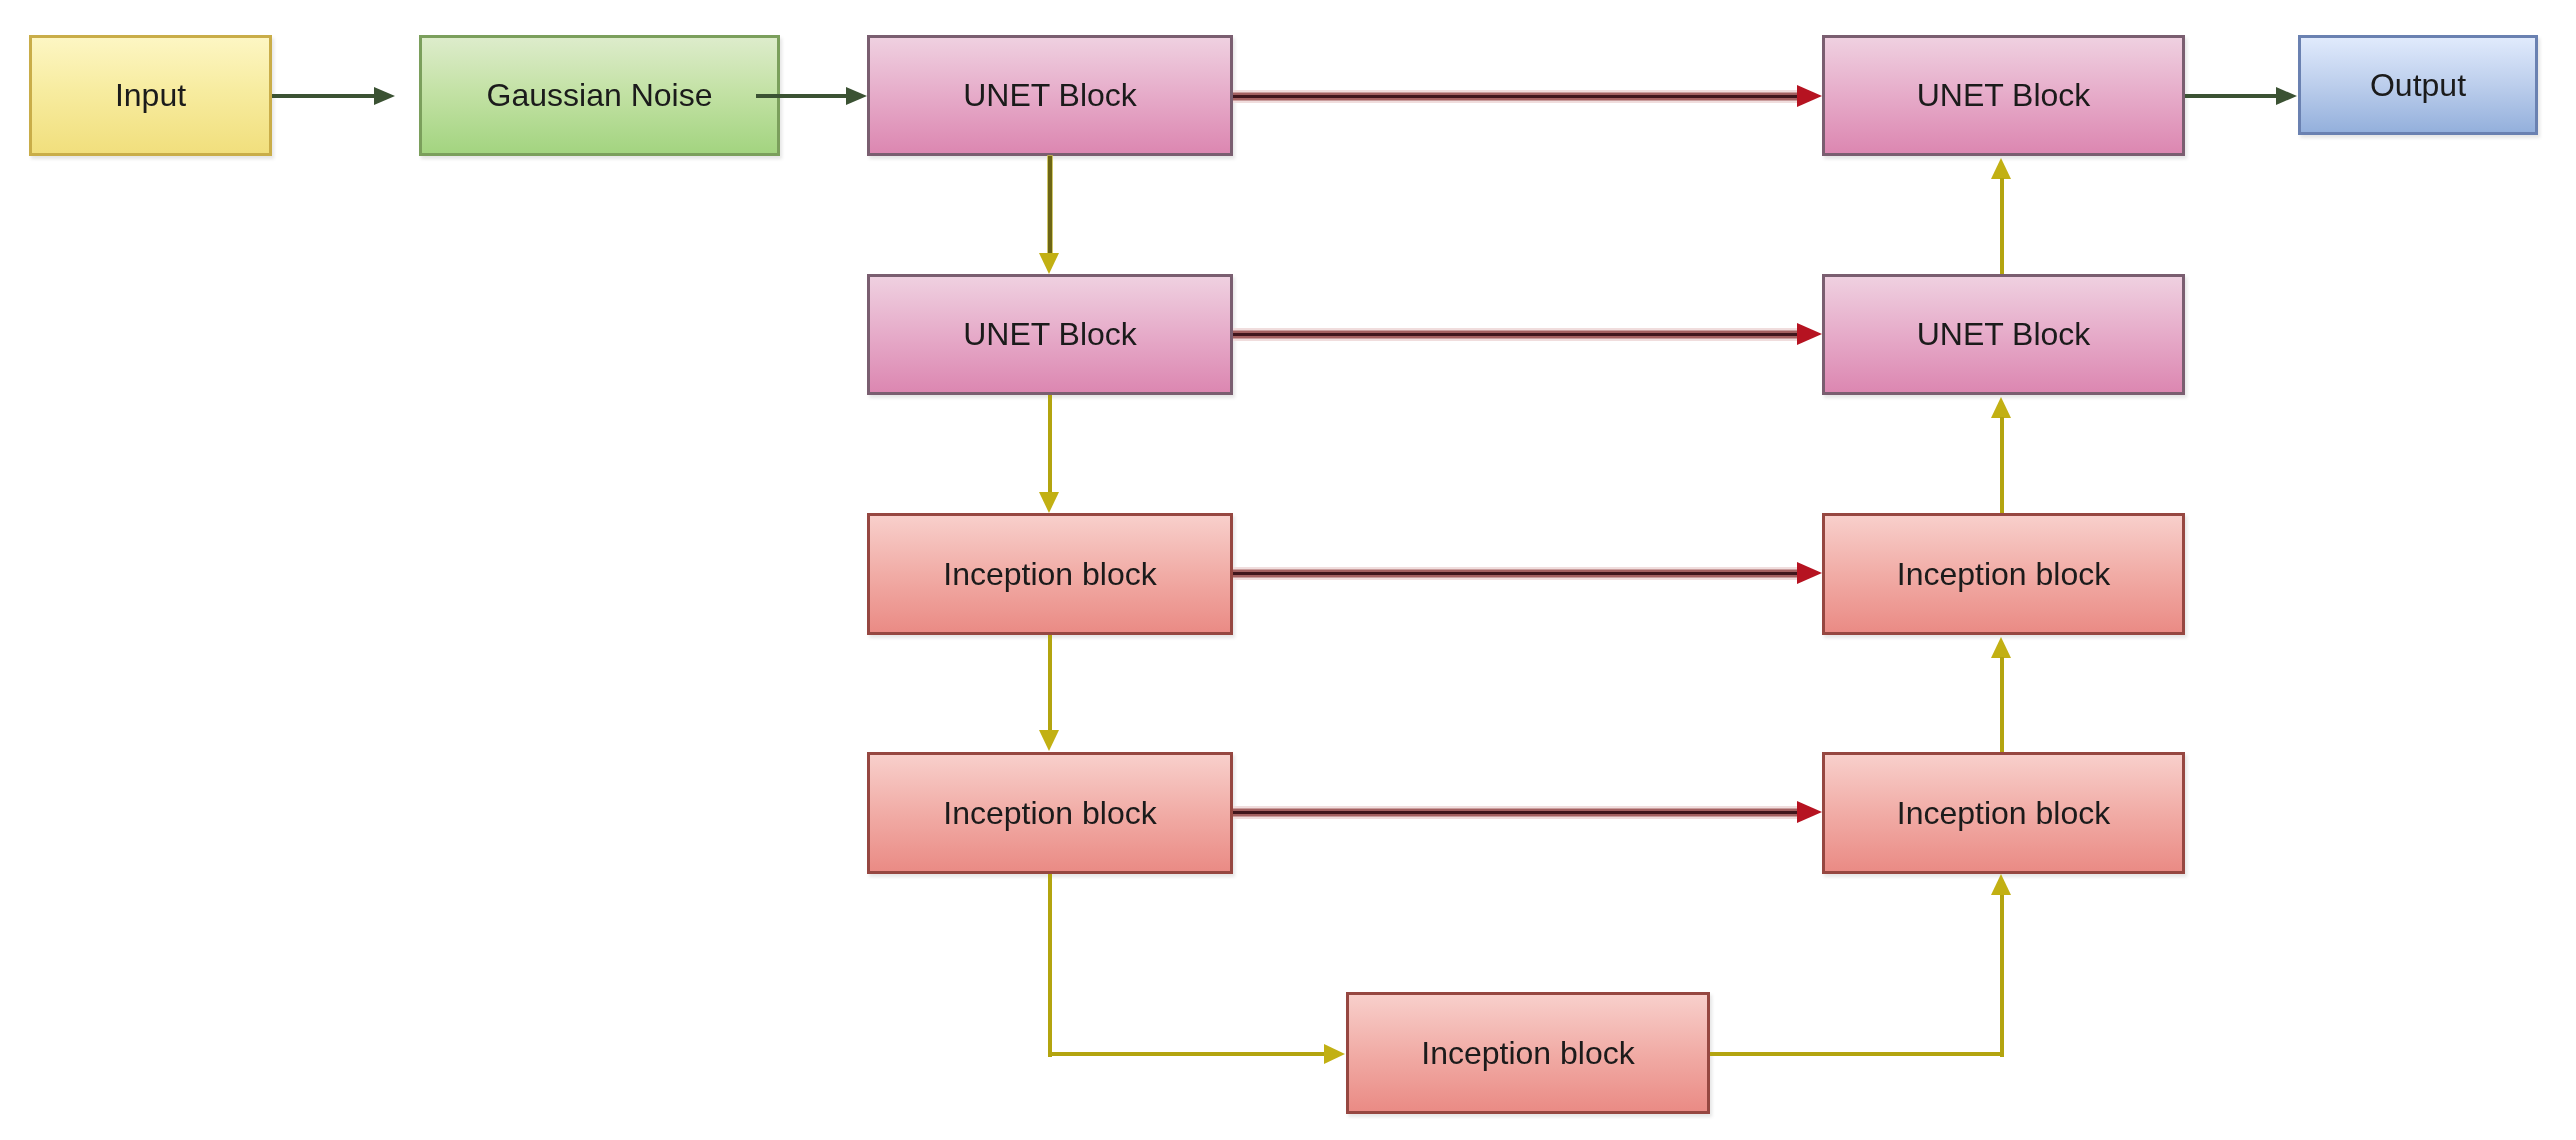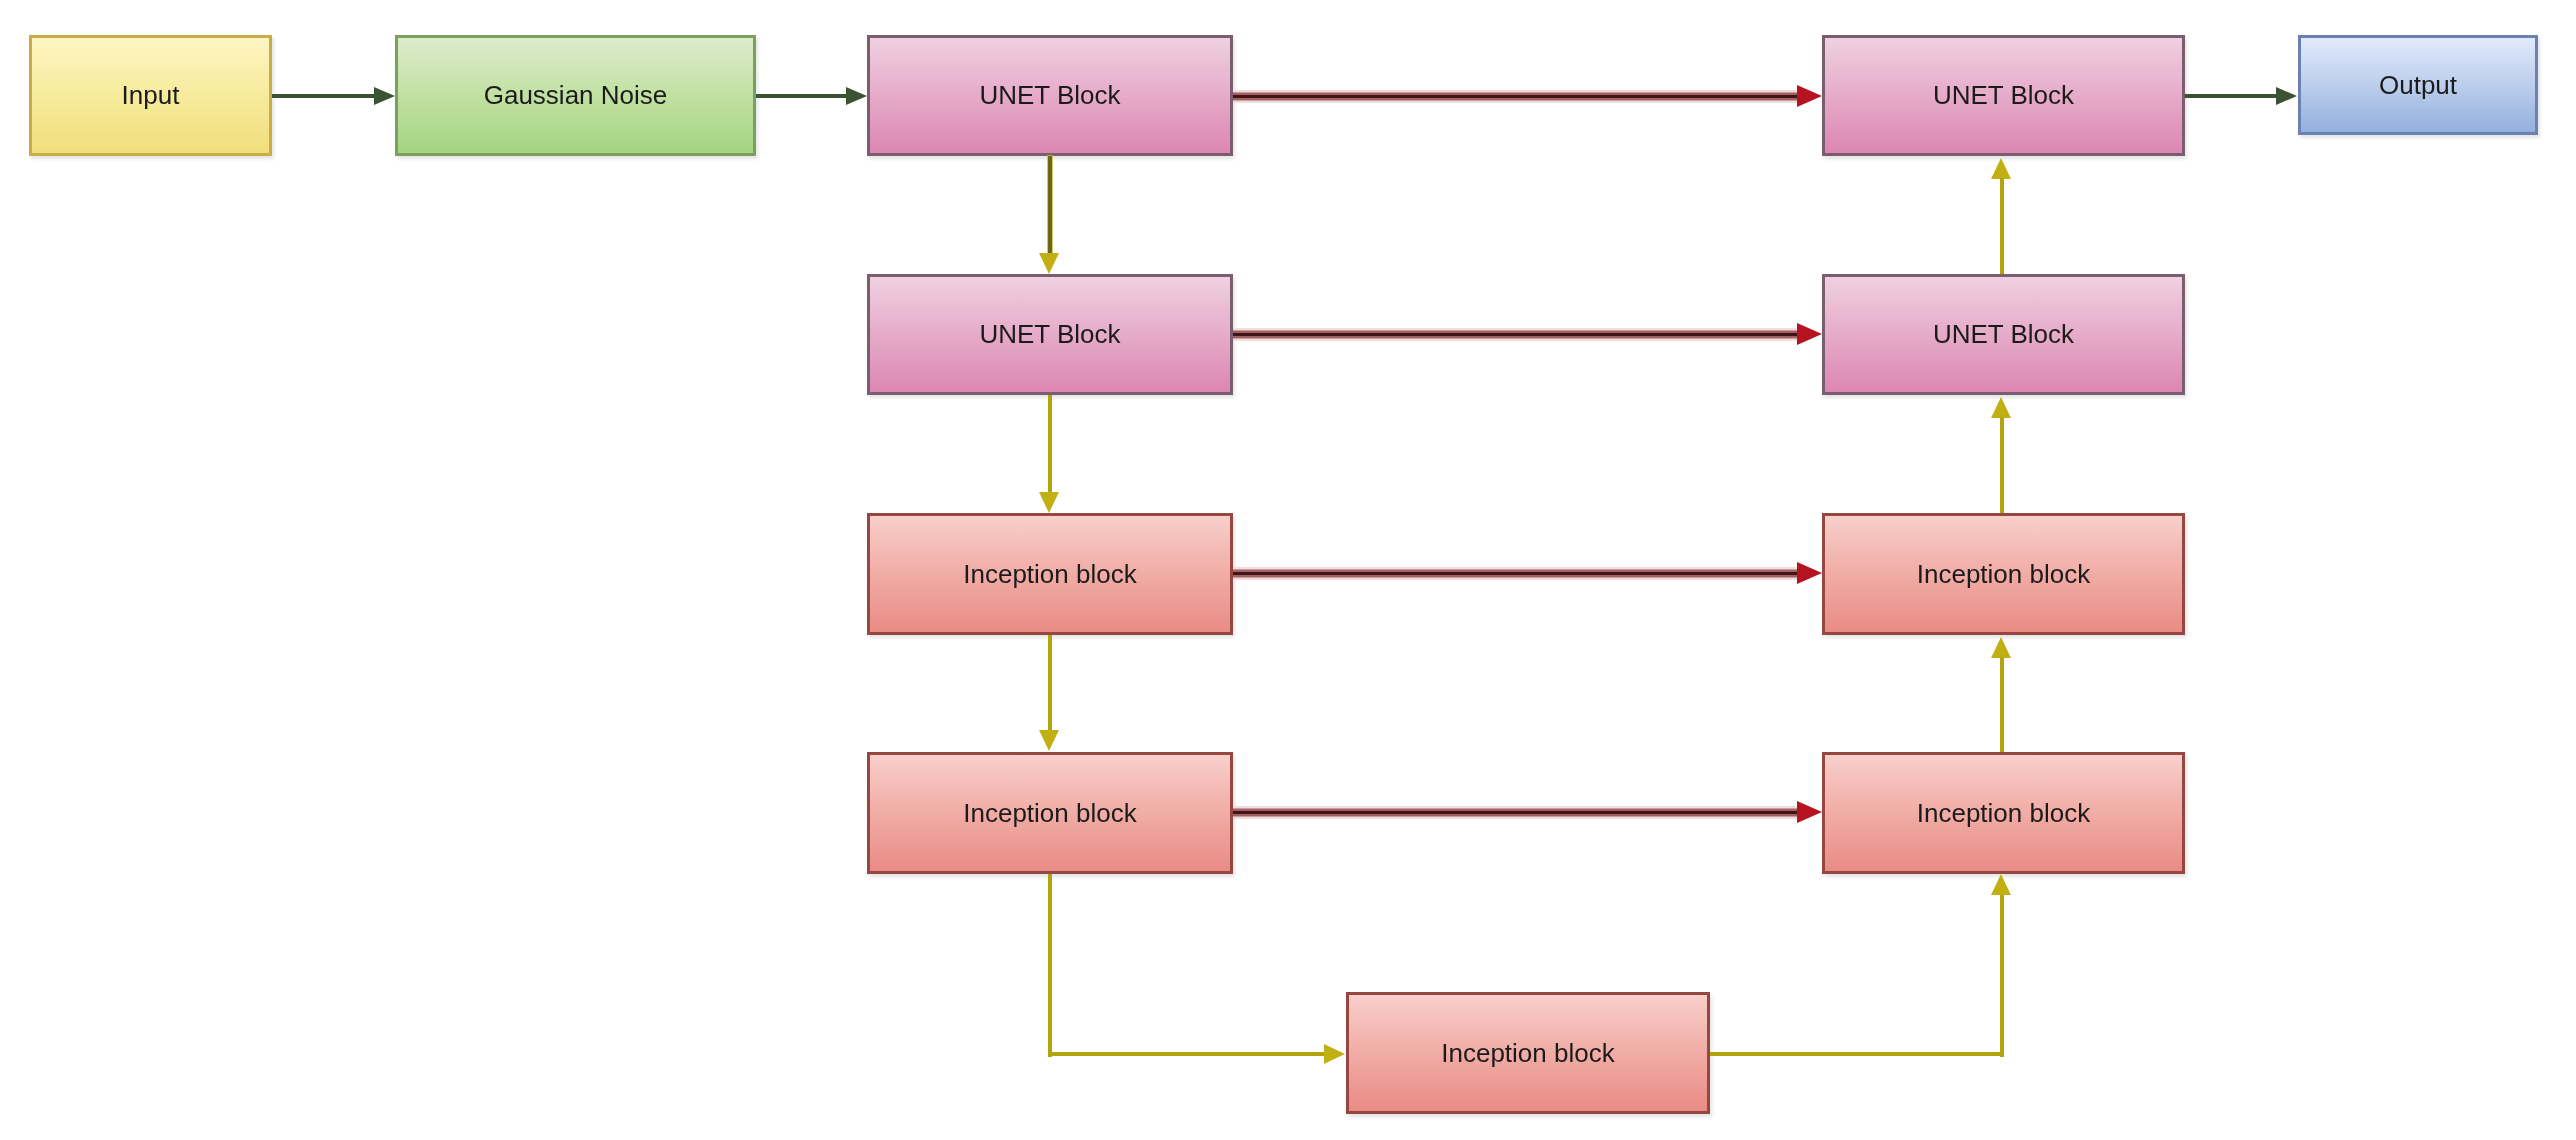--- a/index.html
+++ b/index.html
@@ -3,24 +3,24 @@
 <meta charset="utf-8">
 <style>
   html,body{margin:0;padding:0;background:#ffffff;}
   body{width:2576px;height:1141px;position:relative;overflow:hidden;
        font-family:"Liberation Sans",sans-serif;}
   #canvas{position:absolute;inset:0;background:#ffffff;}
 
   
   .node{position:absolute;box-sizing:border-box;border:3.3px solid;
         display:flex;align-items:center;justify-content:center;
-        font-size:26px;color:#1b1b1b;text-align:center;
+        font-size:32px;color:#1b1b1b;text-align:center;
         box-shadow:1.6px 2.5px 3.3px rgba(0,0,0,0.10);}
   .palette-yellow{background:linear-gradient(180deg,#fdf6c3 0%,#f7ecA0 45%,#f1df7d 100%);border-color:#c9ad49;}
-  .palette-green {background:linear-gradient(180deg,#ddeccb 0%,#c4e2a6 45%,#a3d480 100%);border-color:#7b9f5c;}
+  .palette-green {background:linear-gradient(180deg,#ddeccb 0%,#c4e2a6 45%,#a3d480 100%);border-color:#7b9f5c;margin-left:24px;}
   .palette-pink  {background:linear-gradient(180deg,#efd0e0 0%,#e6abc9 50%,#dc87b1 100%);border-color:#7a5e70;}
   .palette-red   {background:linear-gradient(180deg,#f8cfcb 0%,#f1aca6 50%,#ea8b85 100%);border-color:#964741;}
   .palette-blue  {background:linear-gradient(180deg,#e0eafc 0%,#bcceec 50%,#94b0dc 100%);border-color:#6a81b1;}
 
   
   .hline,.vline{position:absolute;}
   .green-line{height:4.1px;background:#3b5233;}
   .red-line{height:3.3px;background:#40161c;
             box-shadow:0 -2.5px 0 #a36060,0 2.5px 0 #a36060,0 -5px 0 #f0dddd,0 5px 0 #f0dddd;}
   .gold-h{height:4.1px;background:#b3a40f;}

